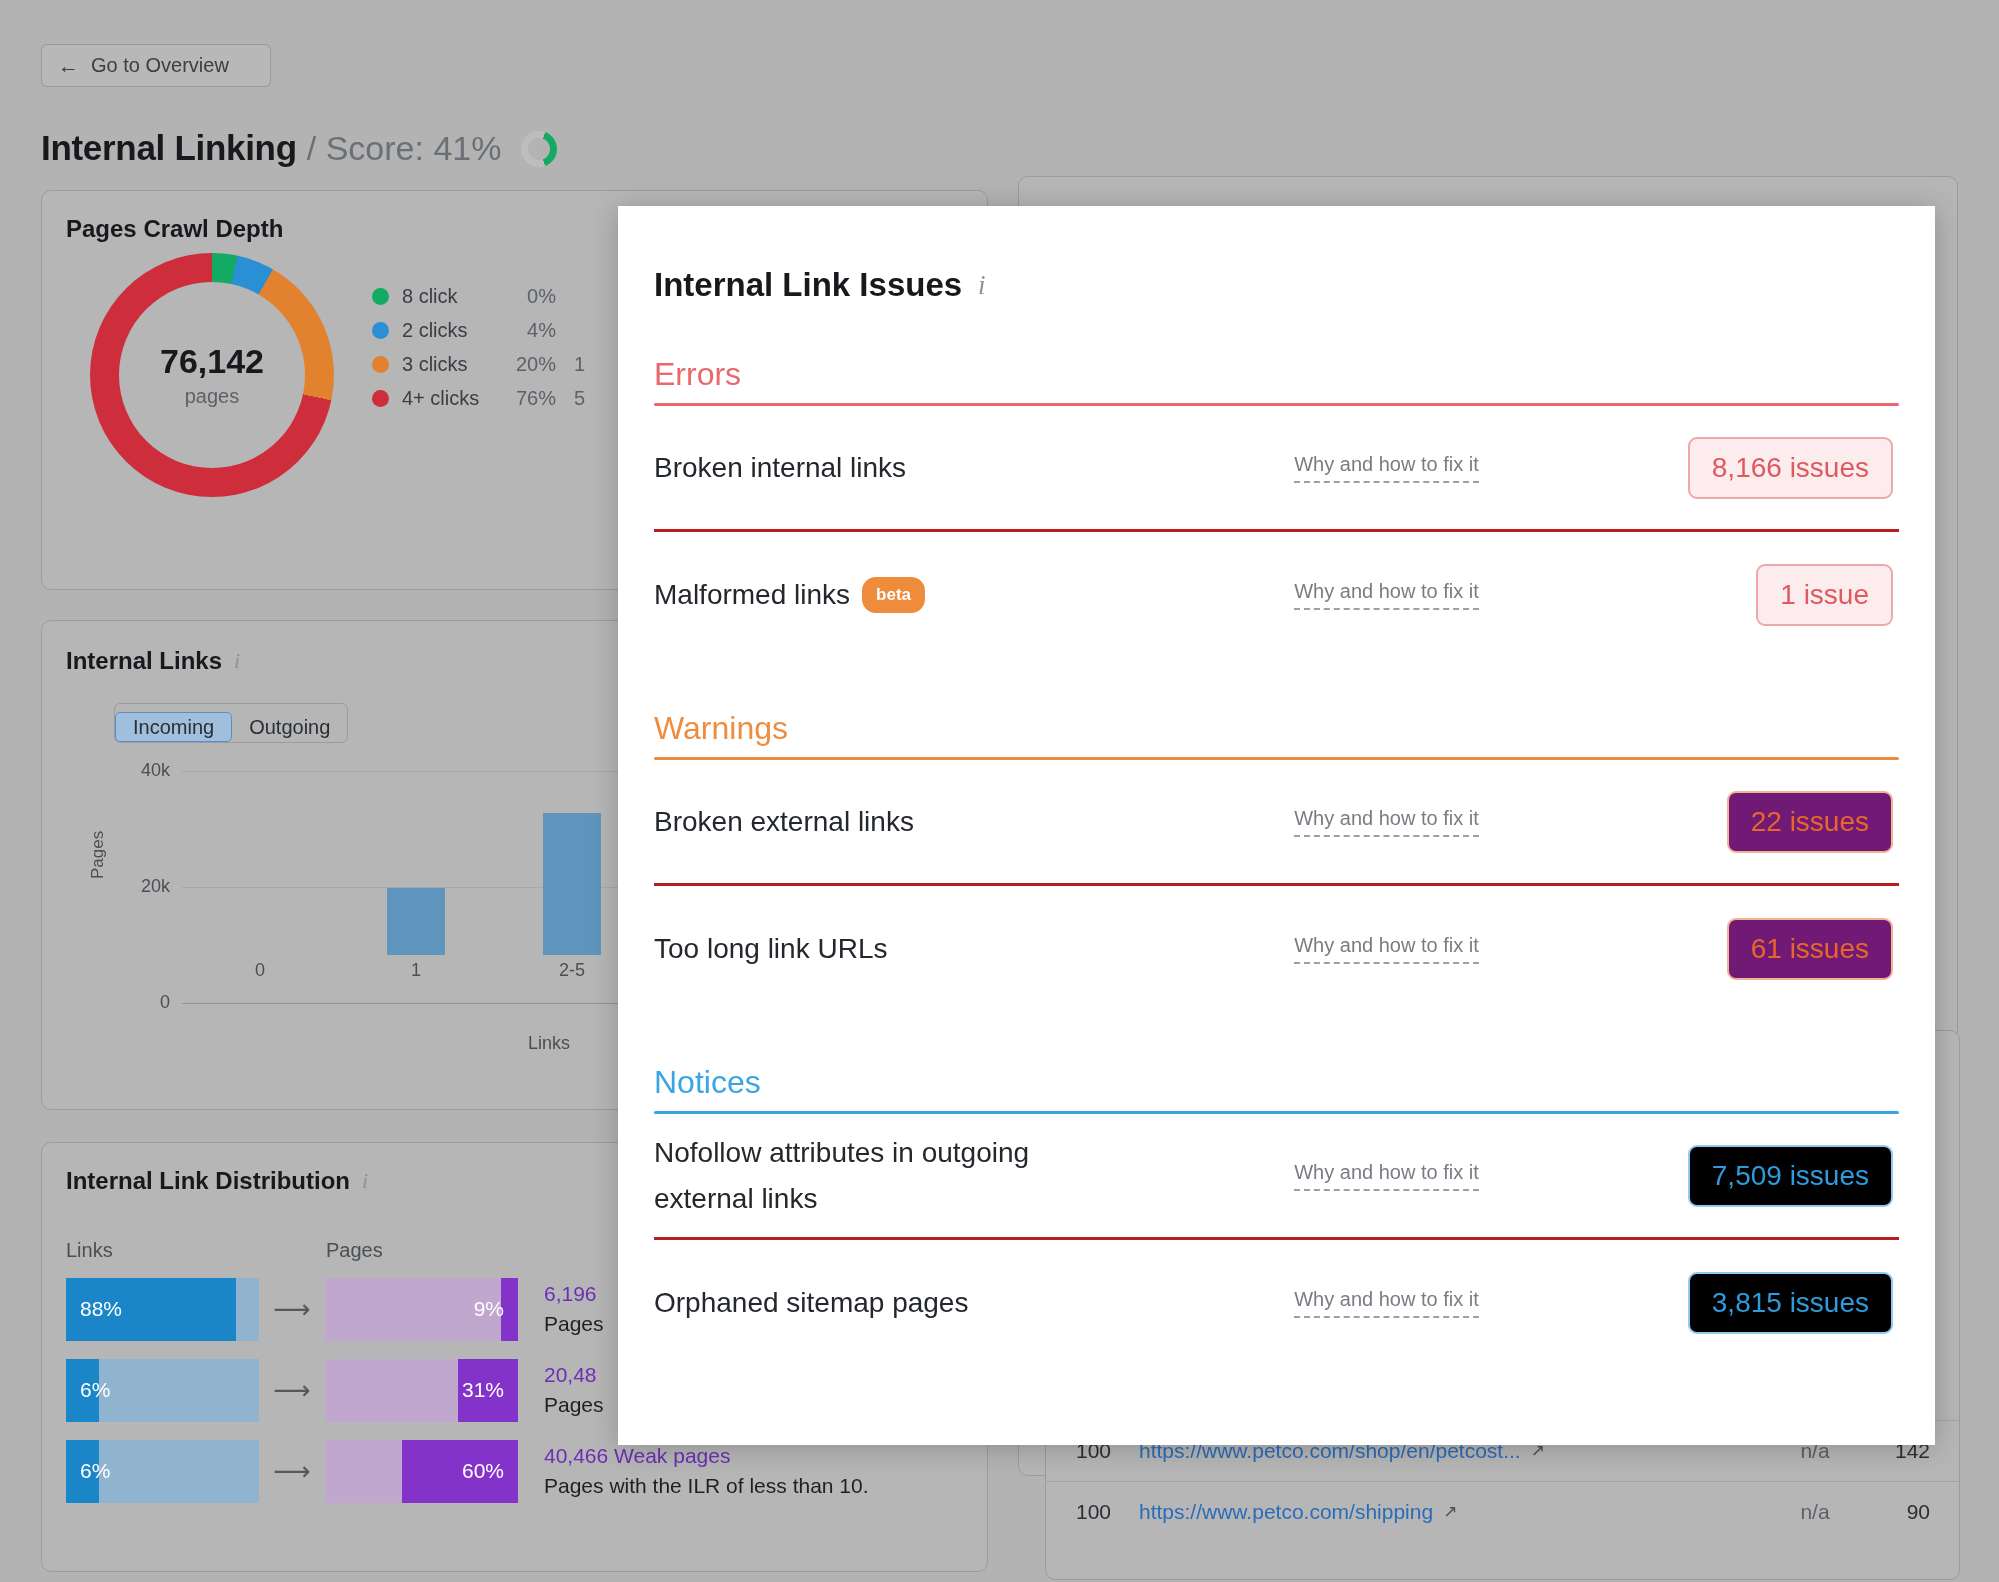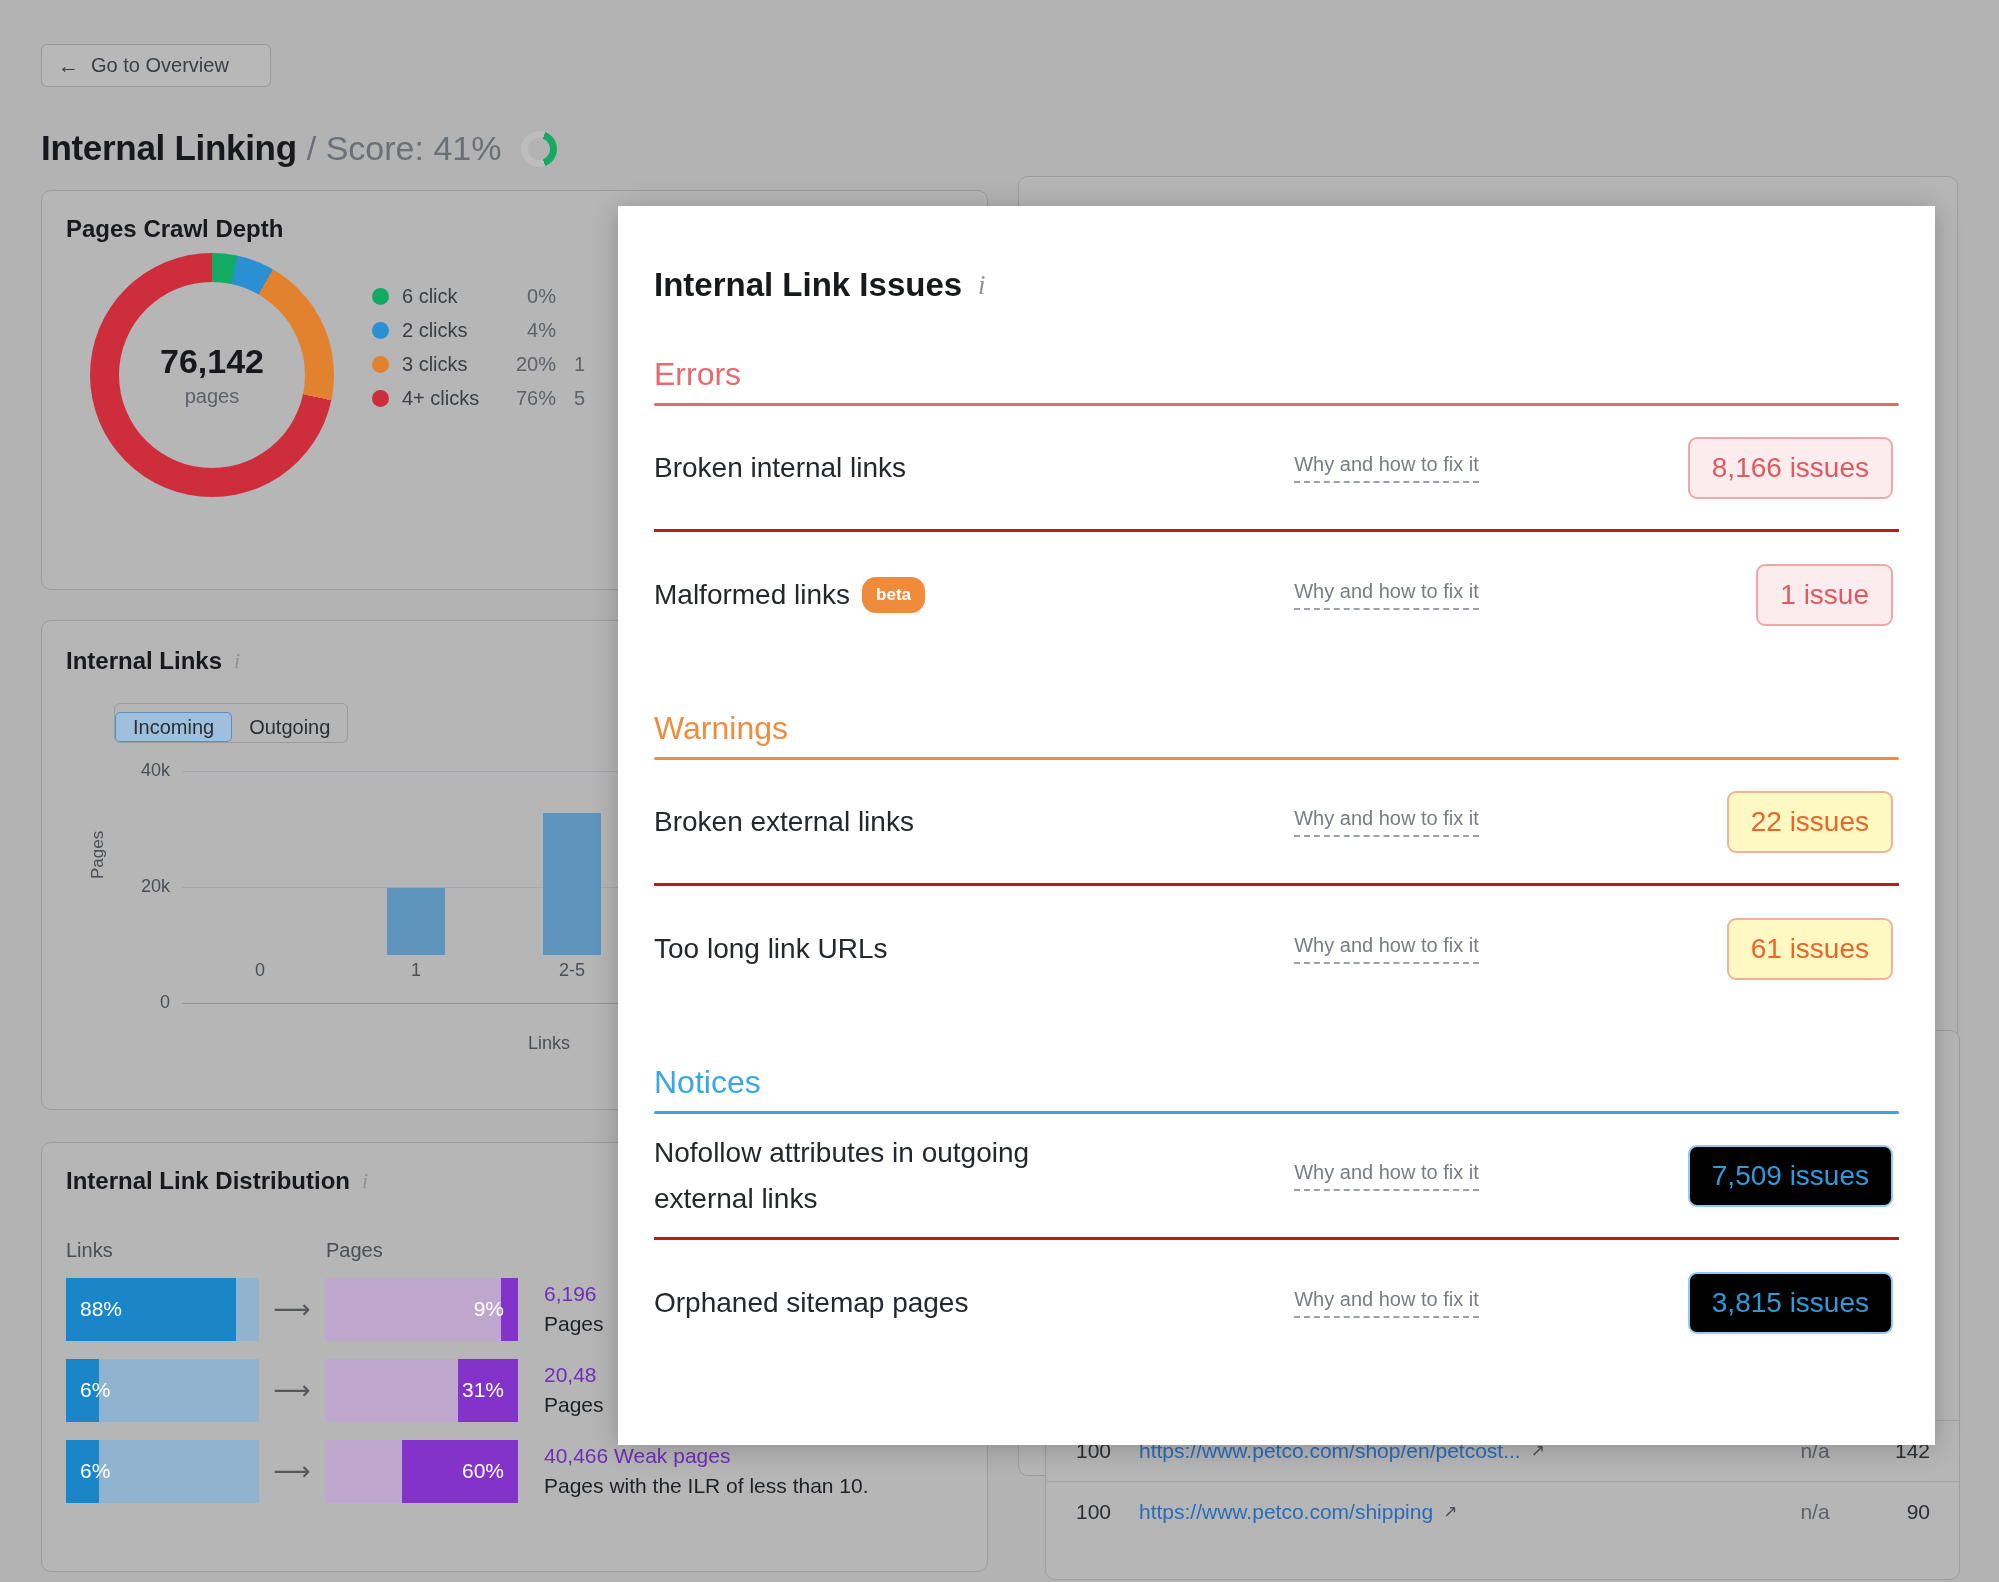--- a/index.html
+++ b/index.html
@@ -184,21 +184,21 @@
   }
   .ifix span {
     font-size:20px; color:#787d84;
     border-bottom:2px dashed #9ba0a6; padding-bottom:5px;
   }
   .badge {
     border-radius:9px; border:2px solid; font-size:28px;
     padding:13px 22px; white-space:nowrap; margin-right:6px;
   }
   .badge.err { color:#dd5a60; border-color:#f0a7aa; background:#fdeced; }
-  .badge.warn { color:#e8662a; border-color:#f2b295; background:#fef9c3; }
+  .badge.warn { color:#e8662a; border-color:#f2b295; background:#701a75; }
   .badge.note { color:#2e9bdd; border-color:#8fcbee; background:#000000; }
   .badge-wrap { width:250px; display:flex; justify-content:flex-end; }
 </style>
 </head>
 <body>
 
 <div id="root">
 
   <div id="bg">
 
@@ -220,21 +220,21 @@
       <div class="donut-wrap">
         <div class="donut"></div>
         <div class="donut-center">
           <div class="donut-num">76,142</div>
           <div class="donut-sub">pages</div>
         </div>
       </div>
       <div class="legend" id="depth-legend">
           <div class="legend-row">
             <span class="legend-dot" style="background:#13aa63"></span>
-            <span class="legend-label">6 click</span>
+            <span class="legend-label">8 click</span>
             <span class="legend-pct">0%</span>
             <span class="legend-cnt"></span>
           </div>
           <div class="legend-row">
             <span class="legend-dot" style="background:#2b8fd4"></span>
             <span class="legend-label">2 clicks</span>
             <span class="legend-pct">4%</span>
             <span class="legend-cnt"></span>
           </div>
           <div class="legend-row">

